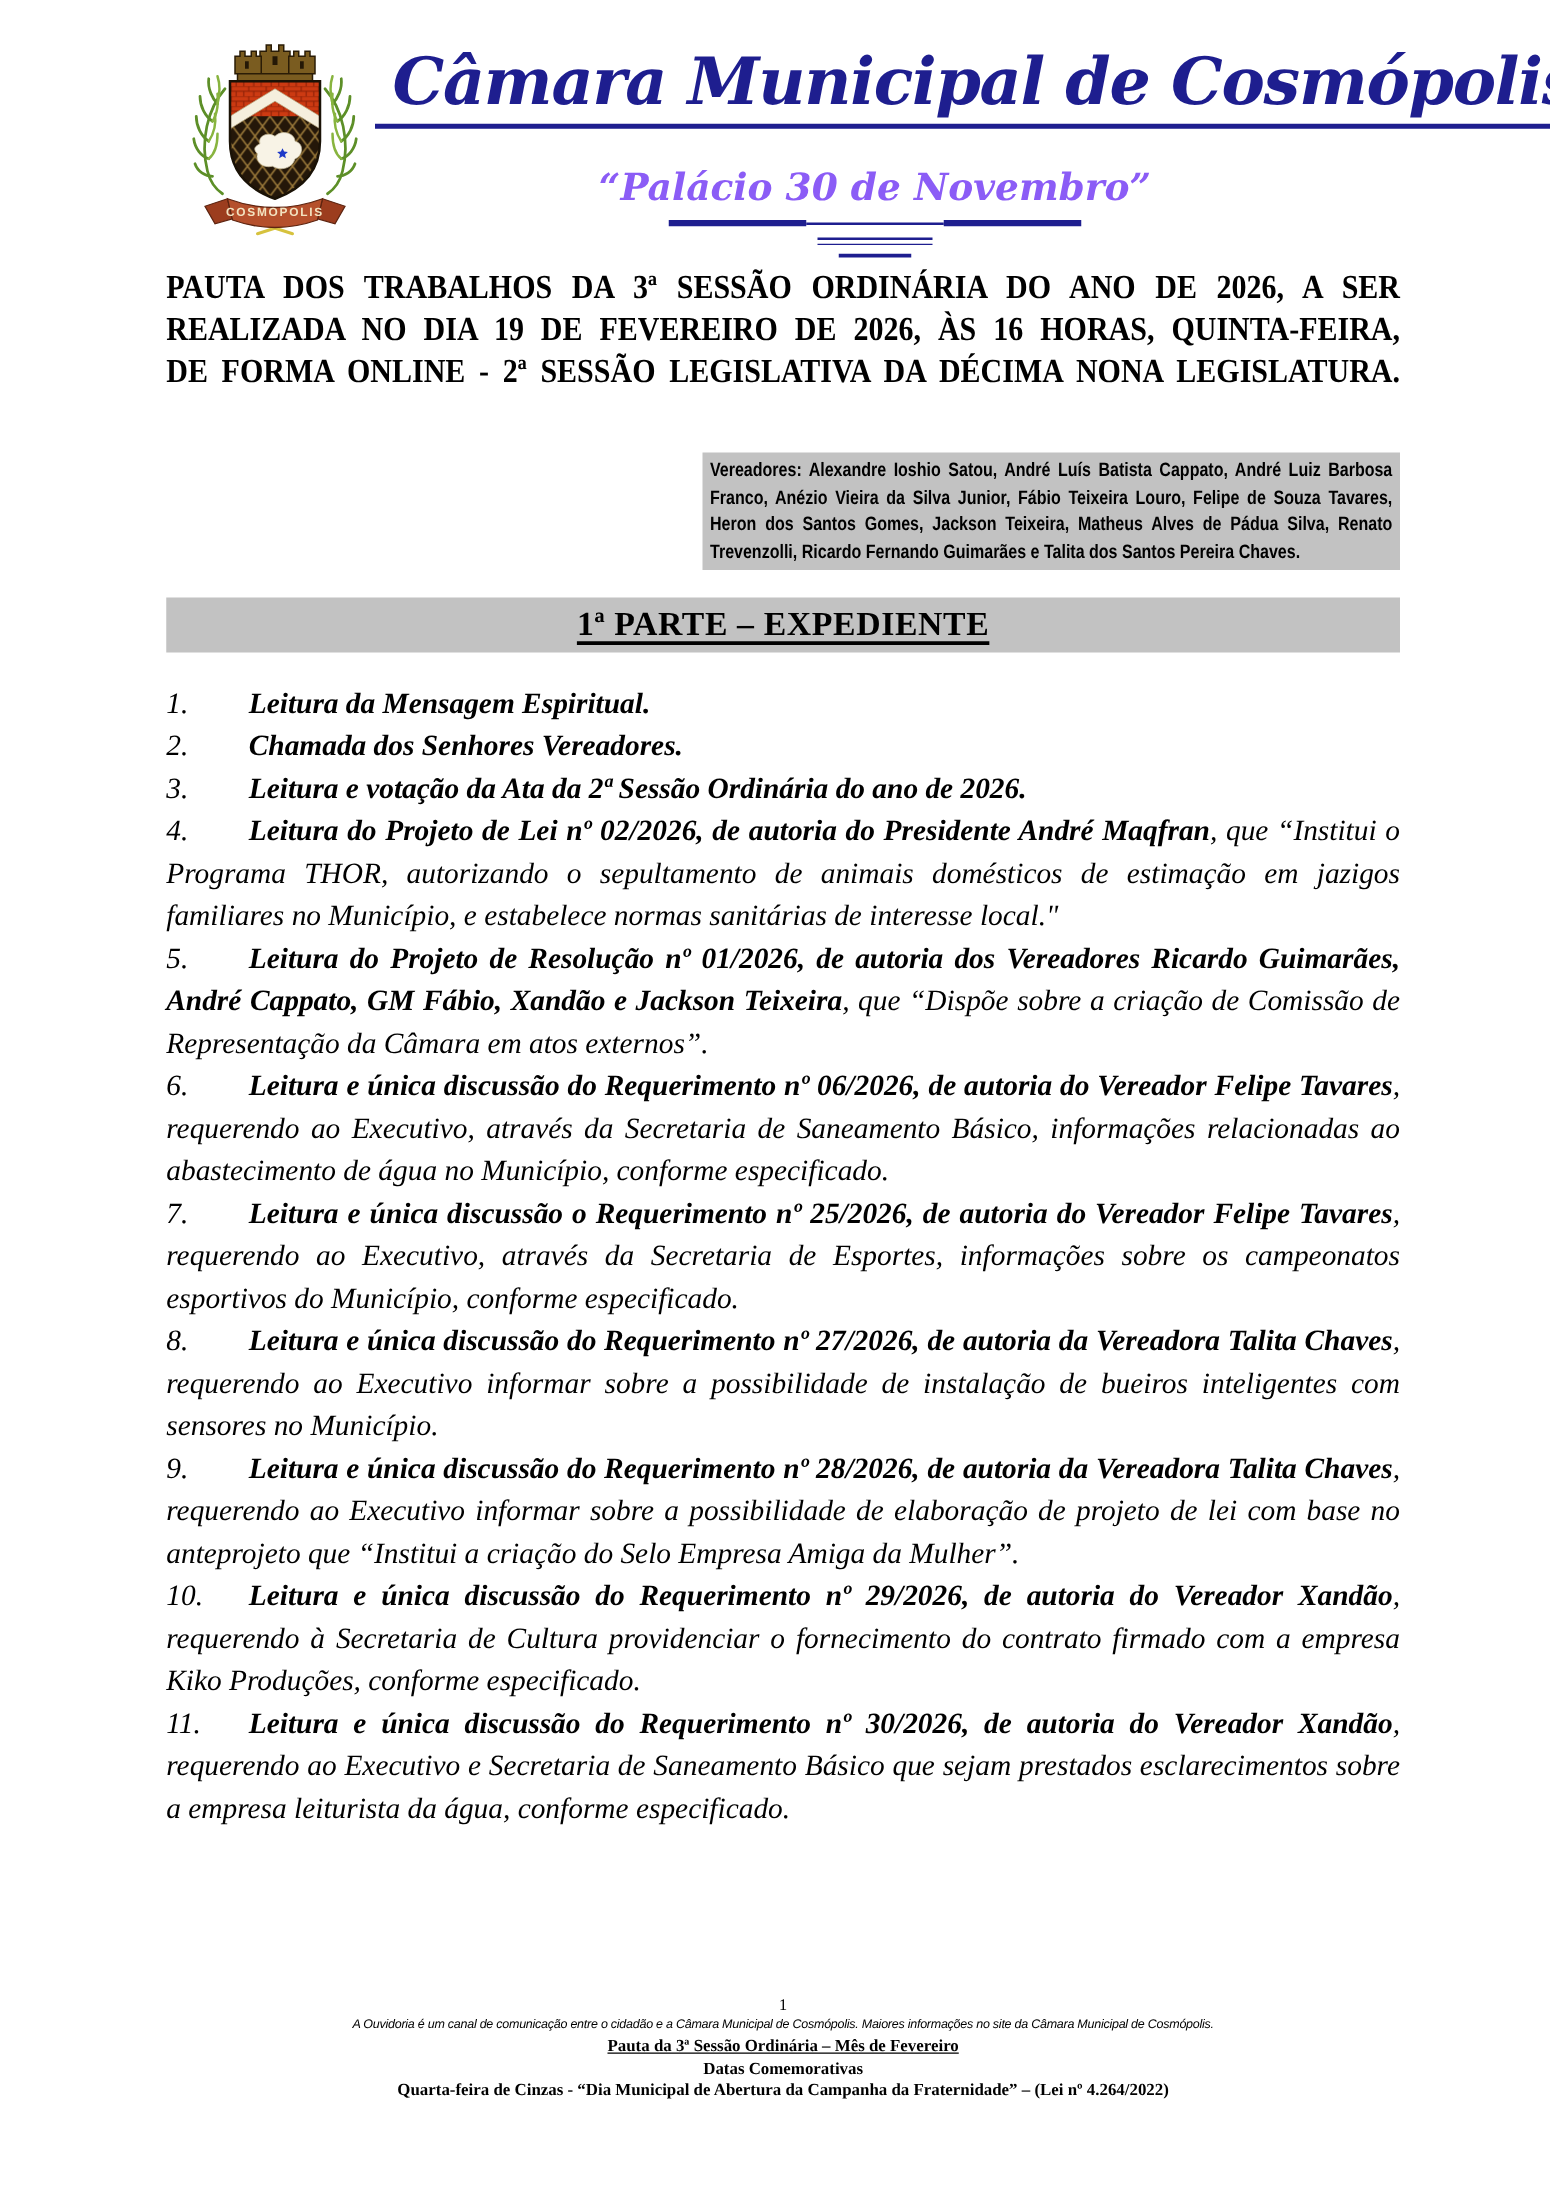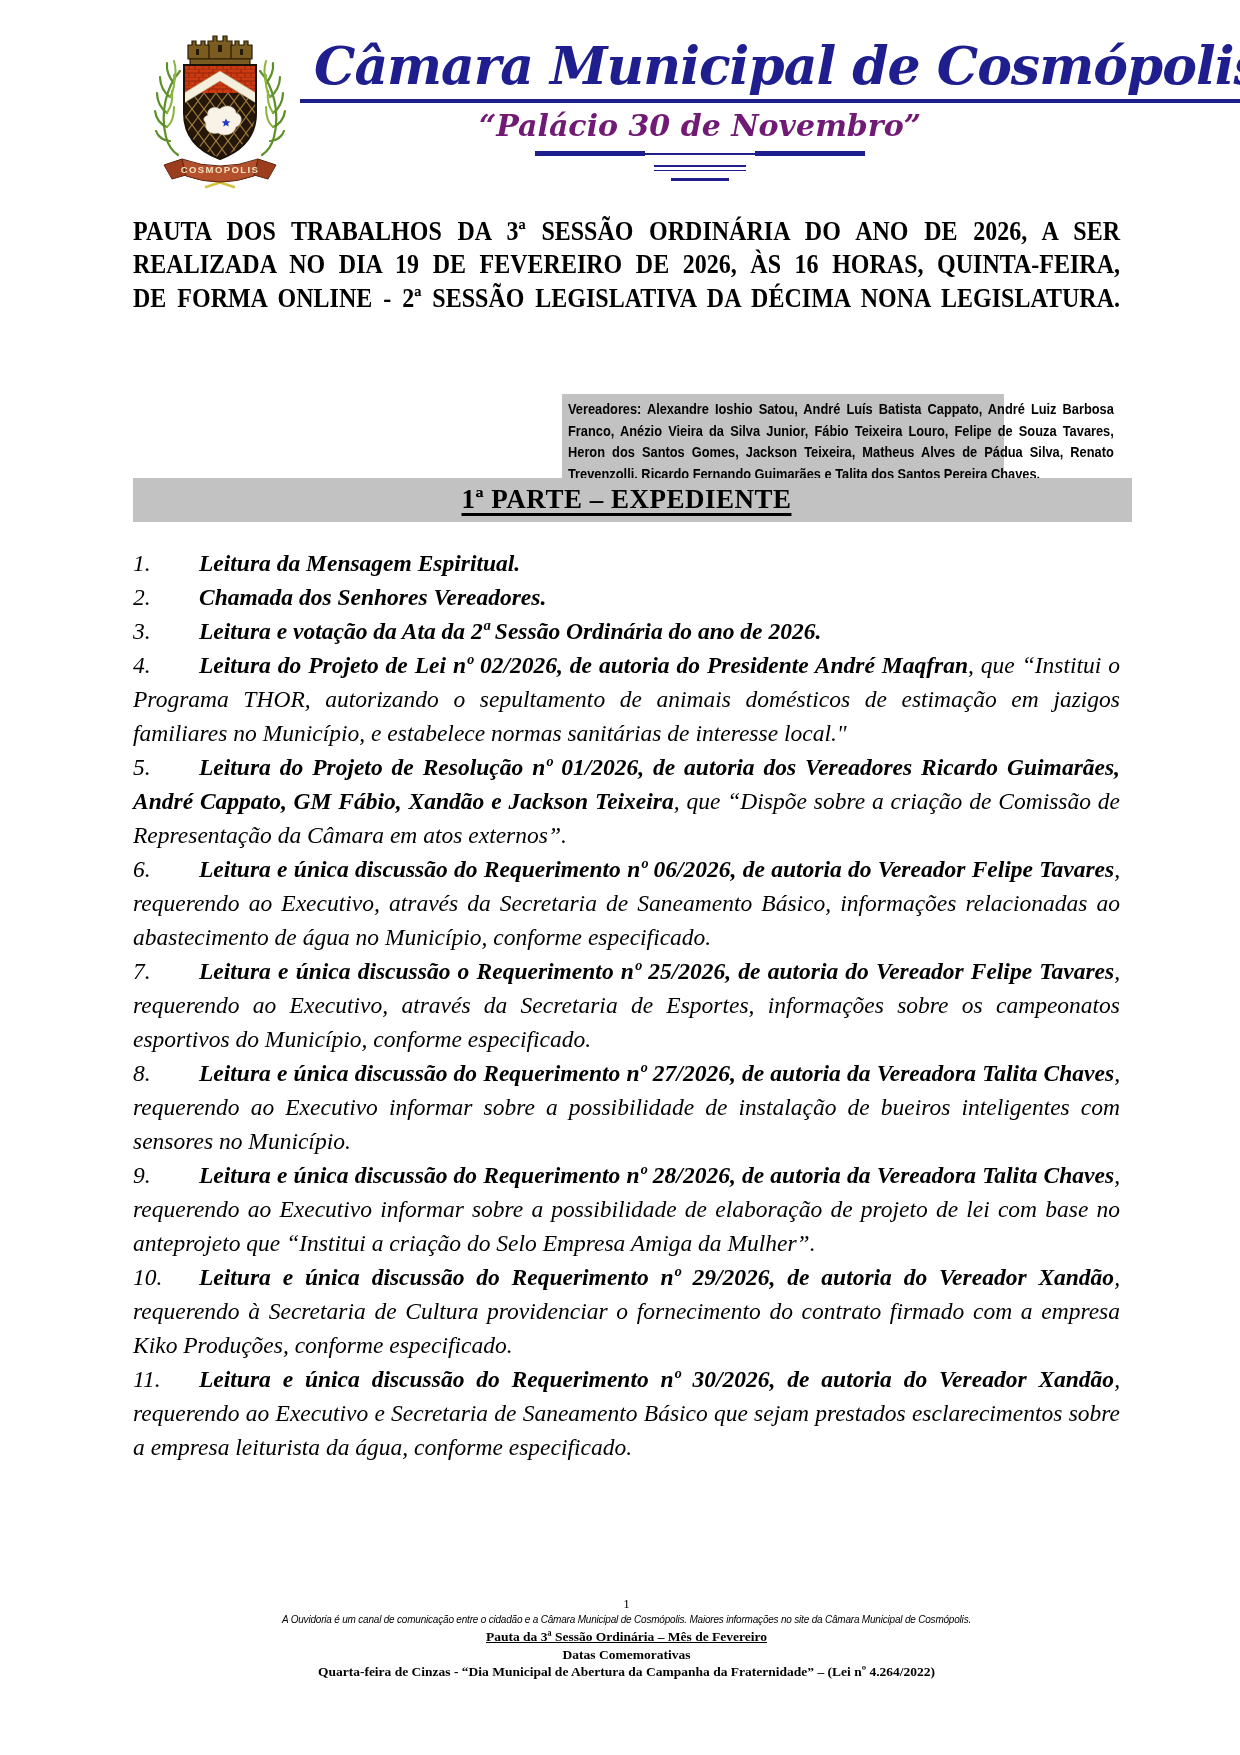--- a/index.html
+++ b/index.html
@@ -8,48 +8,48 @@
        font-family:"Liberation Serif",serif;color:#000;}
   .page{position:absolute;inset:0;background:#ffffff;}
 
   
   .crest{position:absolute;left:150px;top:28px;width:140px;height:162px;}
   .title-block{position:absolute;left:300px;top:36px;width:800px;text-align:center;}
   .title{display:inline-block;margin:0;padding:0 14px 3px 14px;
          font-family:"DejaVu Serif",serif;font-style:italic;font-weight:bold;
          font-size:52px;line-height:60px;color:#1e1e8f;
          border-bottom:4px solid #1e1e8f;letter-spacing:-1px;white-space:nowrap;}
-  .subtitle{margin-top:6px;font-family:"DejaVu Serif",serif;font-style:italic;
-            font-weight:bold;font-size:30px;line-height:34px;color:#701a75;}
+  .subtitle{margin-top:31px;font-family:"DejaVu Serif",serif;font-style:italic;
+            font-weight:bold;font-size:30px;line-height:34px;color:#8b5cf6;}
   .rules{margin-top:8px;}
   .rule1{display:flex;justify-content:center;align-items:center;}
   .rule1 span{display:block;width:110px;height:5px;background:#1e1e8f;}
   .rule1 span:nth-child(2){height:2px;}
   .rule2{width:92px;height:2px;background:#1e1e8f;margin:9px auto 0 auto;}
   .rule2b{width:92px;height:1px;background:#1e1e8f;margin:3px auto 0 auto;}
   .rule3{width:58px;height:3px;background:#1e1e8f;margin:7px auto 0 auto;}
 
   
   .heading{position:absolute;left:133px;top:214px;width:987px;
            transform:scaleY(1.12);transform-origin:top left;}
   .hline{font-weight:bold;font-size:24px;line-height:30px;
          text-align:justify;text-align-last:justify;white-space:normal;}
 
   
-  .vereadores{position:absolute;left:562px;top:362px;width:442px;
-              background:#c2c2c2;padding:4px 6px;box-sizing:border-box;margin-top:32px;}
+  .vereadores{position:absolute;left:562px;top:362px;width:558px;
+              background:#c2c2c2;padding:4px 6px;box-sizing:border-box;}
   .vline{width:660px;transform:scaleX(0.827);transform-origin:0 0;
          font-family:"Liberation Sans",sans-serif;font-weight:bold;
          font-size:15.5px;line-height:21.5px;
          text-align:justify;text-align-last:justify;white-space:nowrap;}
   .vline.last{text-align-last:left;}
 
   
   .section-bar{position:absolute;left:133px;top:478px;width:987px;
-               background:#c2c2c2;text-align:center;padding:6px 12px 7px 0;}
+               background:#c2c2c2;text-align:center;padding:6px 0 7px 0;}
   .section-title{font-weight:bold;font-size:27px;text-decoration:underline;
                  text-decoration-thickness:2.5px;text-underline-offset:5px;
                  letter-spacing:0.5px;}
 
   
   .agenda{position:absolute;left:133px;top:546px;width:987px;
           font-size:23.5px;line-height:34px;text-align:justify;}
   .agenda p{margin:0;font-style:italic;}
   .agenda .num{display:inline-block;width:66px;font-weight:normal;}
 

